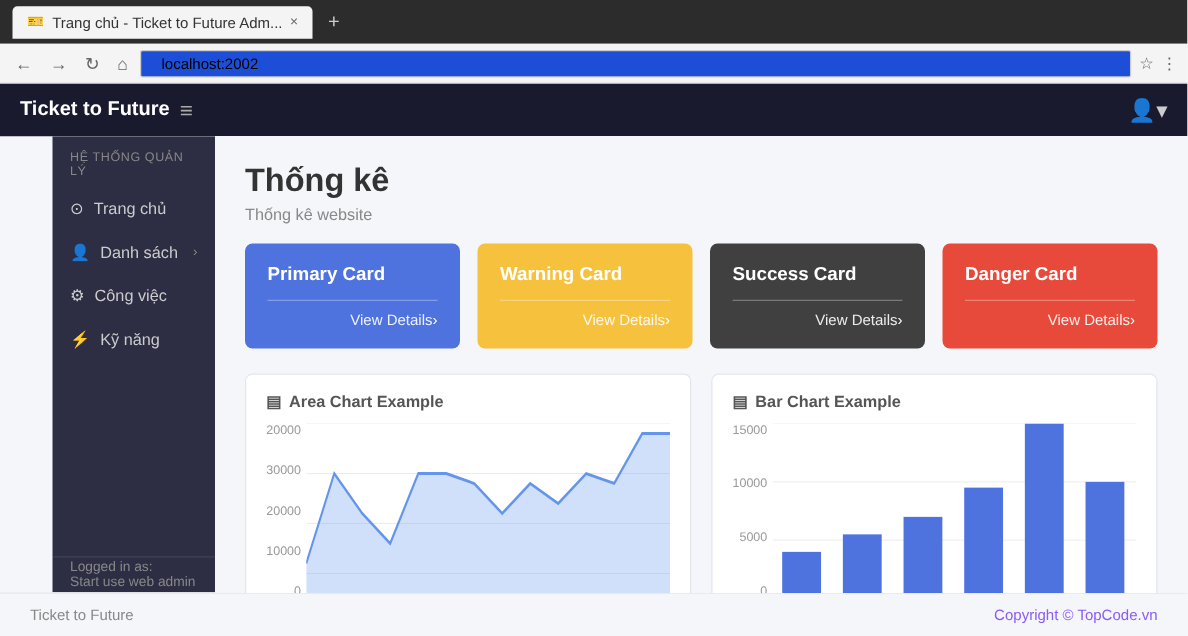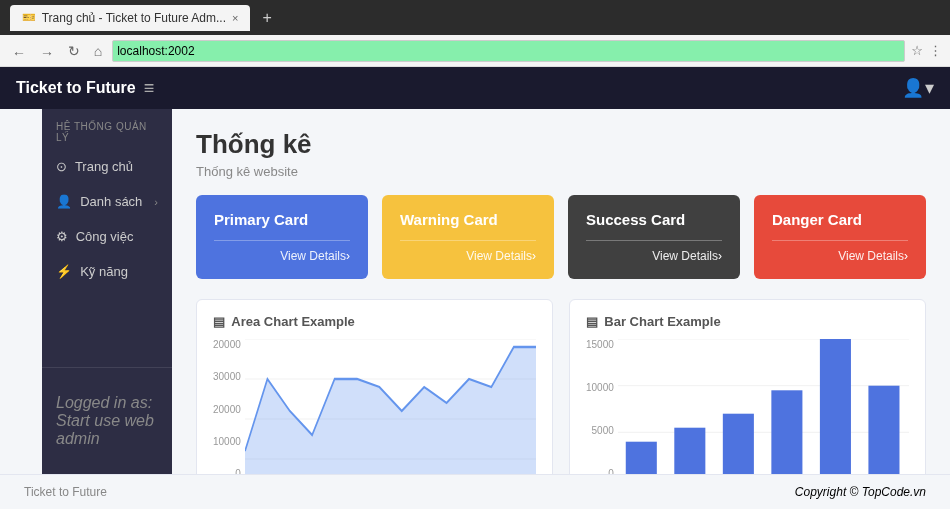--- a/index.html
+++ b/index.html
@@ -35,23 +35,23 @@
       padding: 0 8px;
       gap: 6px;
       border-bottom: 1px solid #ddd;
     }
     .nav-btn { background: none; border: none; color: #666; font-size: 14px; cursor: pointer; padding: 2px 4px; }
     .address-bar {
       flex: 1;
       height: 22px;
       border: 1px solid #ccc;
       border-radius: 2px;
-      padding: 0 4px;
+      padding: 0 16px;
       font-size: 12px;
-      background: #86efac;
+      background: #1d4ed8;
     }
     .toolbar-icons { display: flex; gap: 6px; align-items: center; }
     .toolbar-icon { color: #666; font-size: 13px; }
 
     
     .app-container {
       display: flex;
       flex-direction: column;
       height: calc(509px - 67px);
       border-radius: 11px;
@@ -105,25 +105,24 @@
       cursor: pointer;
       font-size: 13px;
       justify-content: space-between;
     }
     .sidebar-item-left { display: flex; align-items: center; gap: 8px; }
     .sidebar-icon { font-size: 13px; }
     .sidebar-chevron { font-size: 11px; color: #888; }
 
     .sidebar-footer {
       margin-top: auto;
-      padding: 26px 14px;
-      font-size: 16px;
+      padding: 2px 14px;
+      font-size: 11px;
       color: #888;
       border-top: 1px solid rgba(255,255,255,0.1);
-      font-style: italic;
     }
 
     
     .content-area {
       flex: 1;
       overflow-y: auto;
       padding: 20px 24px;
       background: #f4f6f9;
     }
 
@@ -204,21 +203,21 @@
       border-top: 1px solid #e3e6f0;
       padding: 10px 24px;
       display: flex;
       justify-content: space-between;
       align-items: center;
       font-size: 12px;
       color: #888;
       flex-shrink: 0;
     }
     .footer-brand { font-weight: 500; }
-    .footer-copy { color: #000000; font-style: italic; }
+    .footer-copy { color: #8b5cf6; }
 
     
     .y-axis-labels {
       display: flex;
       flex-direction: column;
       justify-content: space-between;
       height: 140px;
       font-size: 10px;
       color: #999;
       text-align: right;

